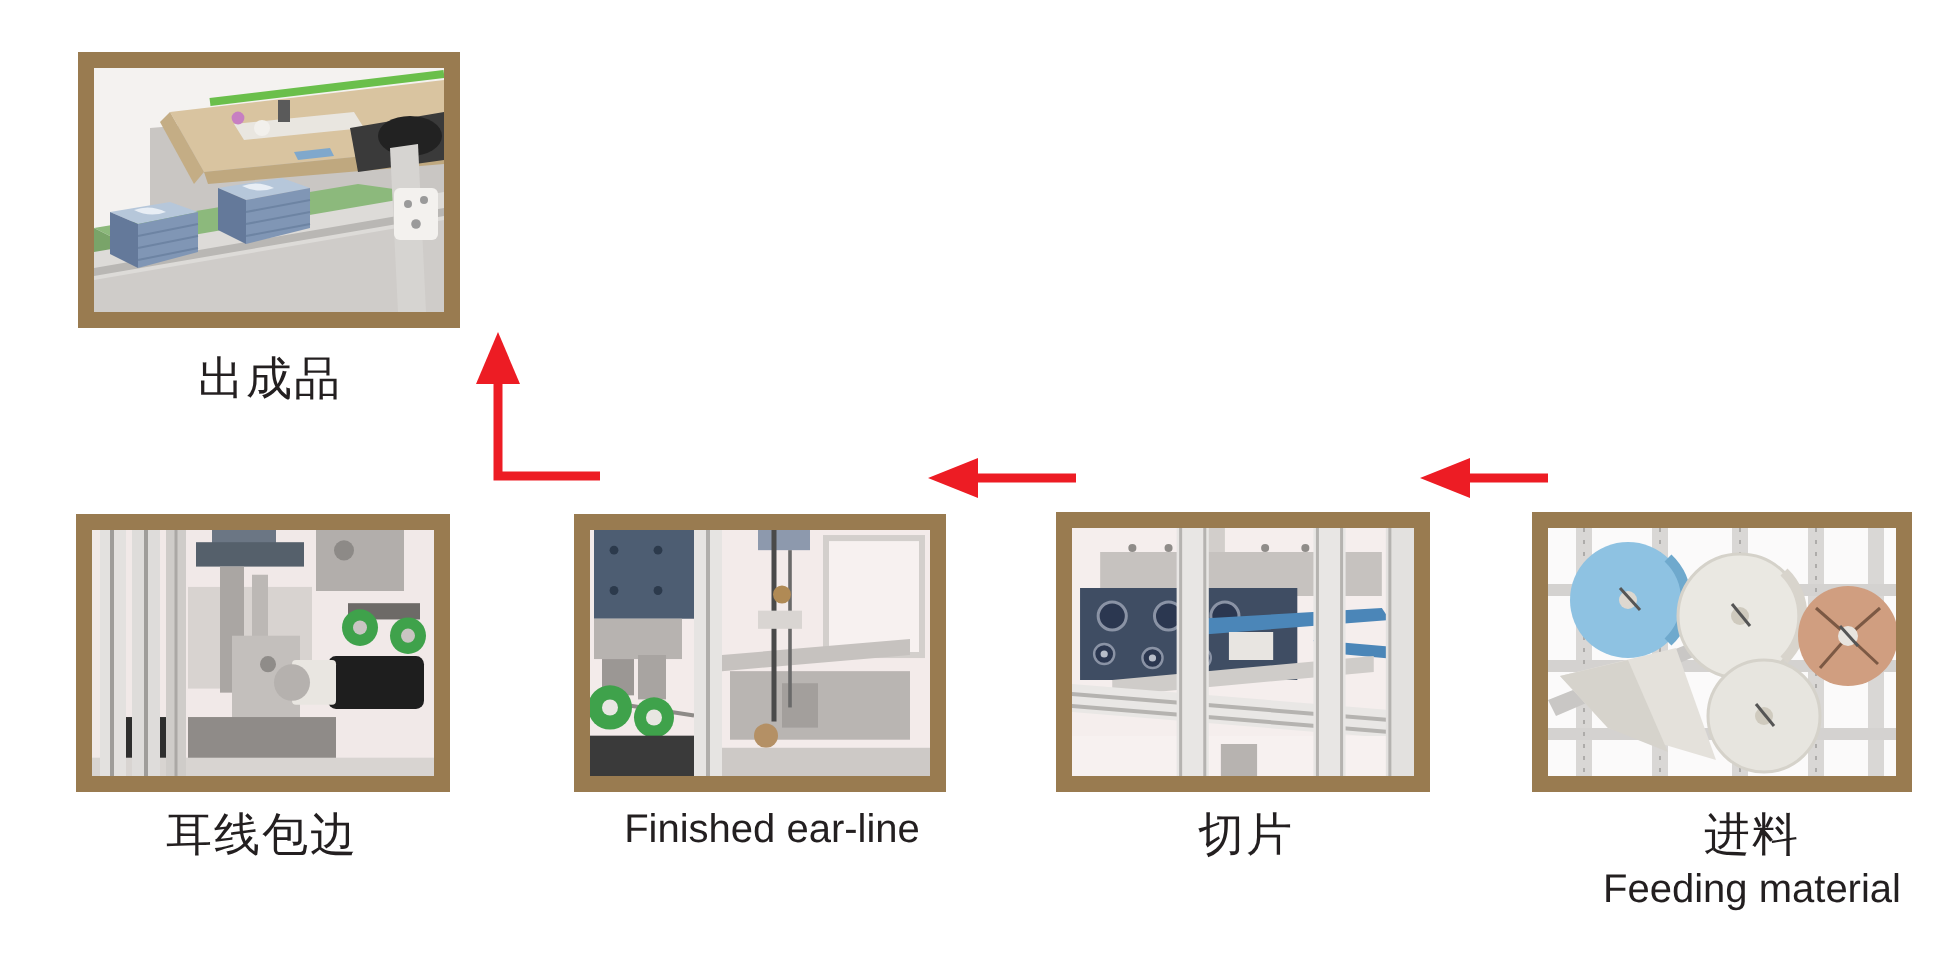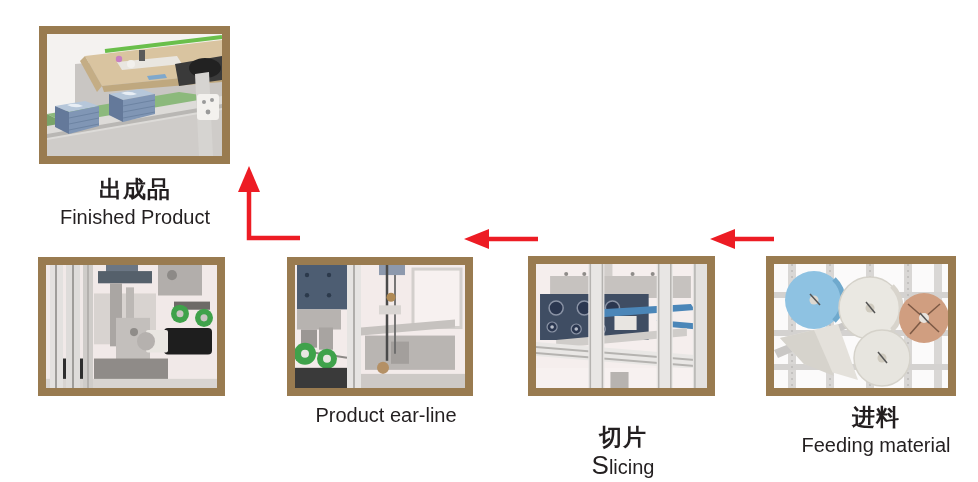--- a/index.html
+++ b/index.html
@@ -5,21 +5,21 @@
   html,body{margin:0;padding:0;background:#ffffff;}
   .canvas{
     position:relative;width:978px;height:482px;background:#ffffff;
     overflow:hidden;font-family:"Liberation Sans",sans-serif;color:#231f20;
   }
   .photo{
     position:absolute;border:8px solid #997b50;box-sizing:border-box;background:#fff;
   }
   .photo svg{display:block;width:100%;height:100%;}
   .cap{position:absolute;text-align:center;color:#231f20;}
-  .cap .zh{font-size:23px;line-height:30px;letter-spacing:1px;font-weight:bold;}
+  .cap .zh{font-size:23px;line-height:30px;letter-spacing:1px;}
   .cap .en{font-size:20px;line-height:26px;}
   .big-s{font-size:26px;}
   .arrow{position:absolute;}
   .arrow svg{display:block;}
 </style>
 </head>
 <body>
 
 <div class="canvas">
 
@@ -60,21 +60,20 @@
       <path d="M74 59 q8 -3 16 1 q-8 3 -16 -1" fill="#e8eef5"></path>
       <polygon points="62,60 76,66 76,88 62,81" fill="#64799a"></polygon>
       <polygon points="76,66 108,60 108,80 76,88" fill="#8096b5"></polygon>
       <line x1="76" y1="72" x2="108" y2="66" stroke="#6d84a3" stroke-width="1"></line>
       <line x1="76" y1="78" x2="108" y2="72" stroke="#6d84a3" stroke-width="1"></line>
       <line x1="76" y1="84" x2="108" y2="78" stroke="#6d84a3" stroke-width="1"></line>
     </svg>
   </div>
   <div class="cap" style="left:15px;top:174px;width:240px;">
     <div class="zh">出成品</div>
-    <div class="en">Finished Product</div>
   </div>
 
   <div class="arrow" style="left:236px;top:165px;">
     <svg width="66" height="80" viewBox="0 0 66 80">
       <polygon points="13,1 2,27 24,27" fill="#ed1c24"></polygon>
       <path d="M13 25 V73 H64" fill="none" stroke="#ed1c24" stroke-width="4.5"></path>
     </svg>
   </div>
 
   <div class="arrow" style="left:462px;top:228px;">
@@ -116,20 +115,21 @@
       <rect x="0" y="112" width="171" height="9" fill="#d8d4d1"></rect>
       <rect x="4" y="0" width="13" height="121" fill="#e3e1df"></rect>
       <line x1="10" y1="0" x2="10" y2="121" stroke="#9f9d9a" stroke-width="2"></line>
       <rect x="20" y="0" width="14" height="121" fill="#dedcda"></rect>
       <line x1="27" y1="0" x2="27" y2="121" stroke="#9f9d9a" stroke-width="2"></line>
       <rect x="37" y="0" width="10" height="121" fill="#cfccc9"></rect>
       <line x1="42" y1="0" x2="42" y2="121" stroke="#aba8a5" stroke-width="1.5"></line>
     </svg>
   </div>
   <div class="cap" style="left:11px;top:402px;width:240px;">
+    <div class="zh">耳线包边</div>
   </div>
 
   <div class="photo" style="left:287px;top:257px;width:186px;height:139px;">
     <svg viewBox="0 0 170 122" preserveAspectRatio="none">
       <rect width="170" height="122" fill="#f3ebea"></rect>
       <rect x="118" y="4" width="48" height="58" fill="#f7f1f0" stroke="#d3cfcc" stroke-width="3"></rect>
       <rect x="2" y="0" width="50" height="44" fill="#4d5d72"></rect>
       <circle cx="12" cy="10" r="2.2" fill="#2c3a4c"></circle>
       <circle cx="34" cy="10" r="2.2" fill="#2c3a4c"></circle>
       <circle cx="12" cy="30" r="2.2" fill="#2c3a4c"></circle>
@@ -151,21 +151,21 @@
       <circle cx="10" cy="88" r="4" fill="#e8e6e2"></circle>
       <circle cx="32" cy="93" r="10" fill="#3fa24b"></circle>
       <circle cx="32" cy="93" r="4" fill="#e8e6e2"></circle>
       <rect x="0" y="102" width="64" height="20" fill="#3a3a3a"></rect>
       <rect x="64" y="108" width="106" height="14" fill="#cdc9c6"></rect>
       <rect x="52" y="0" width="14" height="122" fill="#e6e4e2"></rect>
       <line x1="59" y1="0" x2="59" y2="122" stroke="#b0aeab" stroke-width="2"></line>
     </svg>
   </div>
   <div class="cap" style="left:266px;top:402px;width:240px;">
-    <div class="en">Product ear-line</div>
+    <div class="en">Finished ear-line</div>
   </div>
 
   <div class="photo" style="left:528px;top:256px;width:187px;height:140px;">
     <svg viewBox="0 0 170 124" preserveAspectRatio="none">
       <rect width="170" height="124" fill="#f5eeed"></rect>
       <rect x="60" y="0" width="16" height="12" fill="#d2cecb"></rect>
       <rect x="14" y="12" width="140" height="22" fill="#c6c2bf"></rect>
       <circle cx="30" cy="10" r="2" fill="#8f8c89"></circle>
       <circle cx="48" cy="10" r="2" fill="#8f8c89"></circle>
       <circle cx="96" cy="10" r="2" fill="#8f8c89"></circle>
@@ -192,23 +192,22 @@
       <rect x="52" y="0" width="16" height="124" fill="#e8e6e4"></rect>
       <line x1="54" y1="0" x2="54" y2="124" stroke="#b5b3b0" stroke-width="1.5"></line>
       <line x1="66" y1="0" x2="66" y2="124" stroke="#b5b3b0" stroke-width="1.5"></line>
       <rect x="120" y="0" width="16" height="124" fill="#e8e6e4"></rect>
       <line x1="122" y1="0" x2="122" y2="124" stroke="#b5b3b0" stroke-width="1.5"></line>
       <line x1="134" y1="0" x2="134" y2="124" stroke="#b5b3b0" stroke-width="1.5"></line>
       <rect x="156" y="0" width="14" height="124" fill="#e3e1df"></rect>
       <line x1="158" y1="0" x2="158" y2="124" stroke="#b5b3b0" stroke-width="1.5"></line>
     </svg>
   </div>
-  <div class="cap" style="left:503px;top:402px;width:240px;margin-top:20px;">
+  <div class="cap" style="left:503px;top:402px;width:240px;">
     <div class="zh">切片</div>
-    <div class="en"><span class="big-s">S</span><span>licing</span></div>
   </div>
 
   <div class="photo" style="left:766px;top:256px;width:190px;height:140px;">
     <svg viewBox="0 0 174 124" preserveAspectRatio="none">
       <rect width="174" height="124" fill="#fbfafa"></rect>
       <rect x="14" y="0" width="8" height="124" fill="#d9d7d5"></rect>
       <rect x="52" y="0" width="8" height="124" fill="#d9d7d5"></rect>
       <rect x="92" y="0" width="8" height="124" fill="#d9d7d5"></rect>
       <rect x="130" y="0" width="8" height="124" fill="#d9d7d5"></rect>
       <rect x="160" y="0" width="8" height="124" fill="#d9d7d5"></rect>

